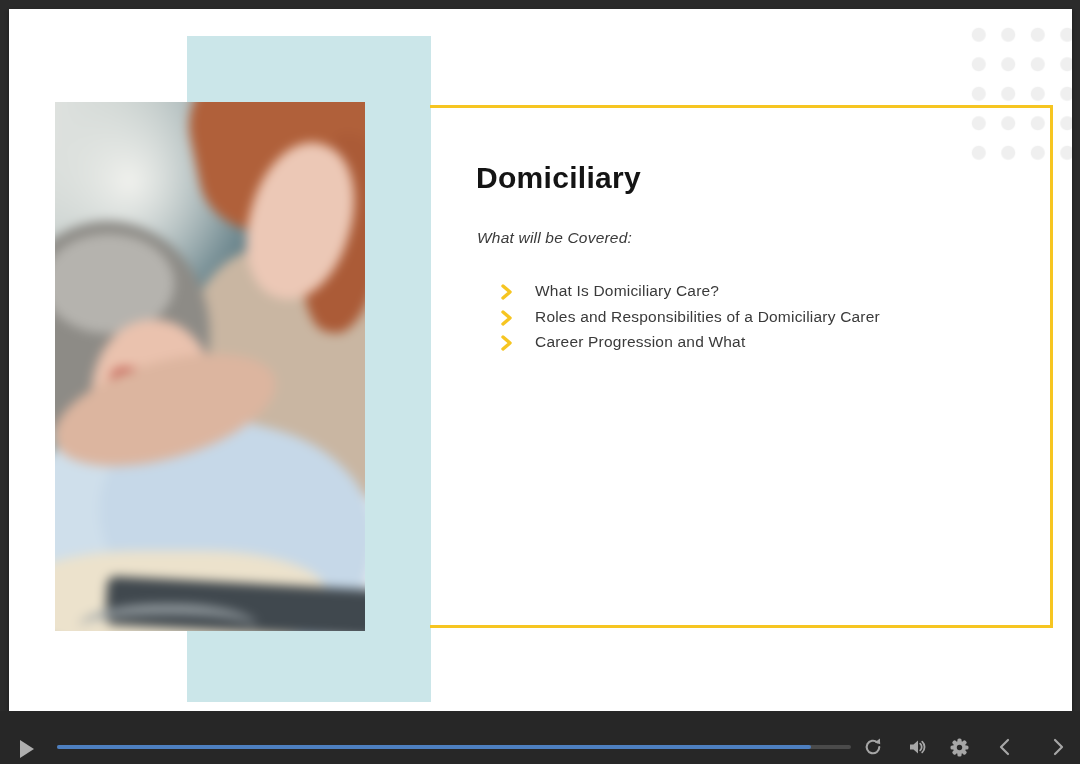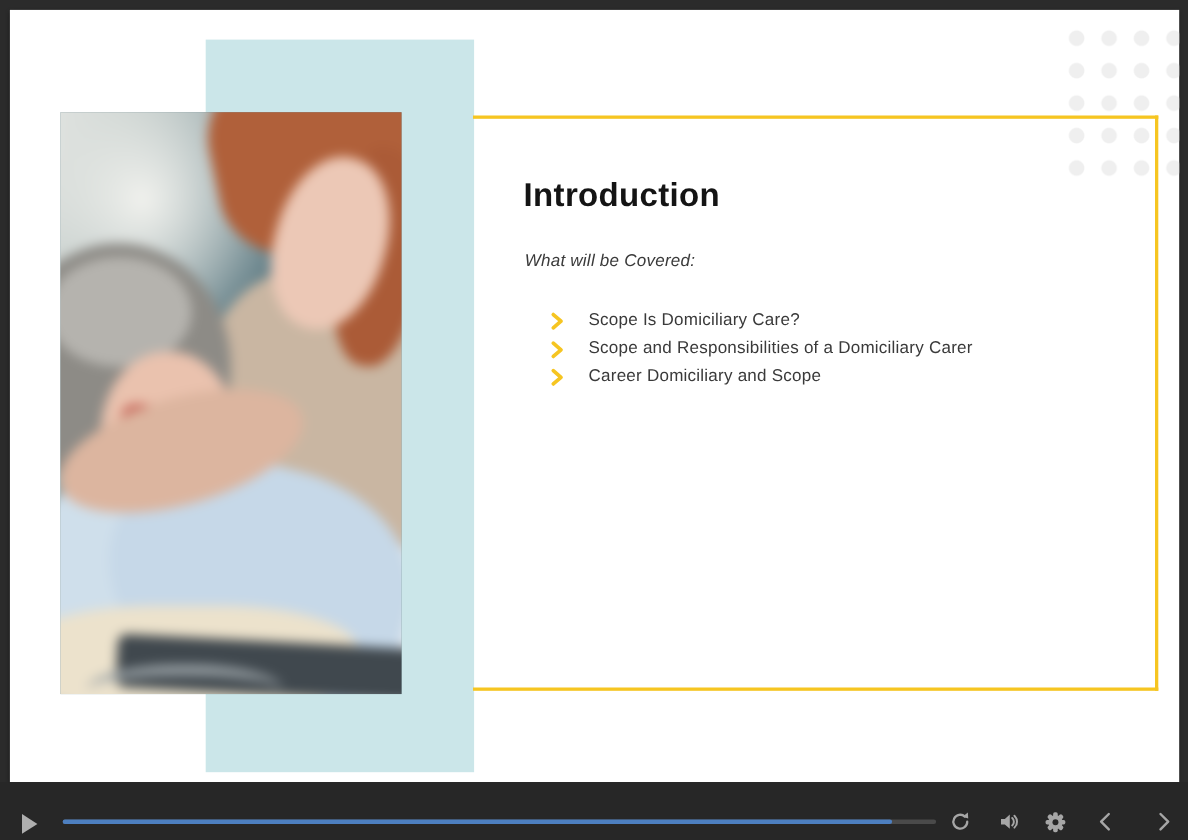--- a/index.html
+++ b/index.html
@@ -140,47 +140,47 @@
         <div class="p-el-glasses"></div>
         <div class="p-blue-arm"></div>
         <div class="p-blue-fold"></div>
         <div class="p-hand"></div>
         <div class="p-blanket"></div>
         <div class="p-armrest"></div>
         <div class="p-tube"></div>
       </div>
     </div>
 
-    <h1 class="title">Introduction</h1>
+    <h1 class="title">Domiciliary</h1>
     <div class="subtitle">What will be Covered:</div>
 
     <ul class="bullets">
       <li class="bullet">
         <span class="chev">
           <svg width="14" height="18" viewBox="0 0 14 18">
               <polyline points="4,3 11,9 4,15" stroke-width="3.4" fill="none" stroke-linecap="round" stroke-linejoin="round" class="chev-line" stroke="#F6C521"></polyline>
             </svg>
         </span>
-        <span class="bullet-label">Scope Is Domiciliary Care?</span>
+        <span class="bullet-label">What Is Domiciliary Care?</span>
       </li>
       <li class="bullet">
         <span class="chev">
           <svg width="14" height="18" viewBox="0 0 14 18">
               <polyline points="4,3 11,9 4,15" stroke-width="3.4" fill="none" stroke-linecap="round" stroke-linejoin="round" class="chev-line" stroke="#F6C521"></polyline>
             </svg>
         </span>
-        <span class="bullet-label">Scope and Responsibilities of a Domiciliary Carer</span>
+        <span class="bullet-label">Roles and Responsibilities of a Domiciliary Carer</span>
       </li>
       <li class="bullet">
         <span class="chev">
           <svg width="14" height="18" viewBox="0 0 14 18">
               <polyline points="4,3 11,9 4,15" stroke-width="3.4" fill="none" stroke-linecap="round" stroke-linejoin="round" class="chev-line" stroke="#F6C521"></polyline>
             </svg>
         </span>
-        <span class="bullet-label">Career Domiciliary and Scope</span>
+        <span class="bullet-label">Career Progression and What</span>
       </li>
     </ul>
   </div>
 
   <div class="playerbar">
     <div class="play-btn" title=""></div>
 
     <div class="seekbar">
       <div class="seekbar-fill" style="width: 95%;"></div>
     </div>

